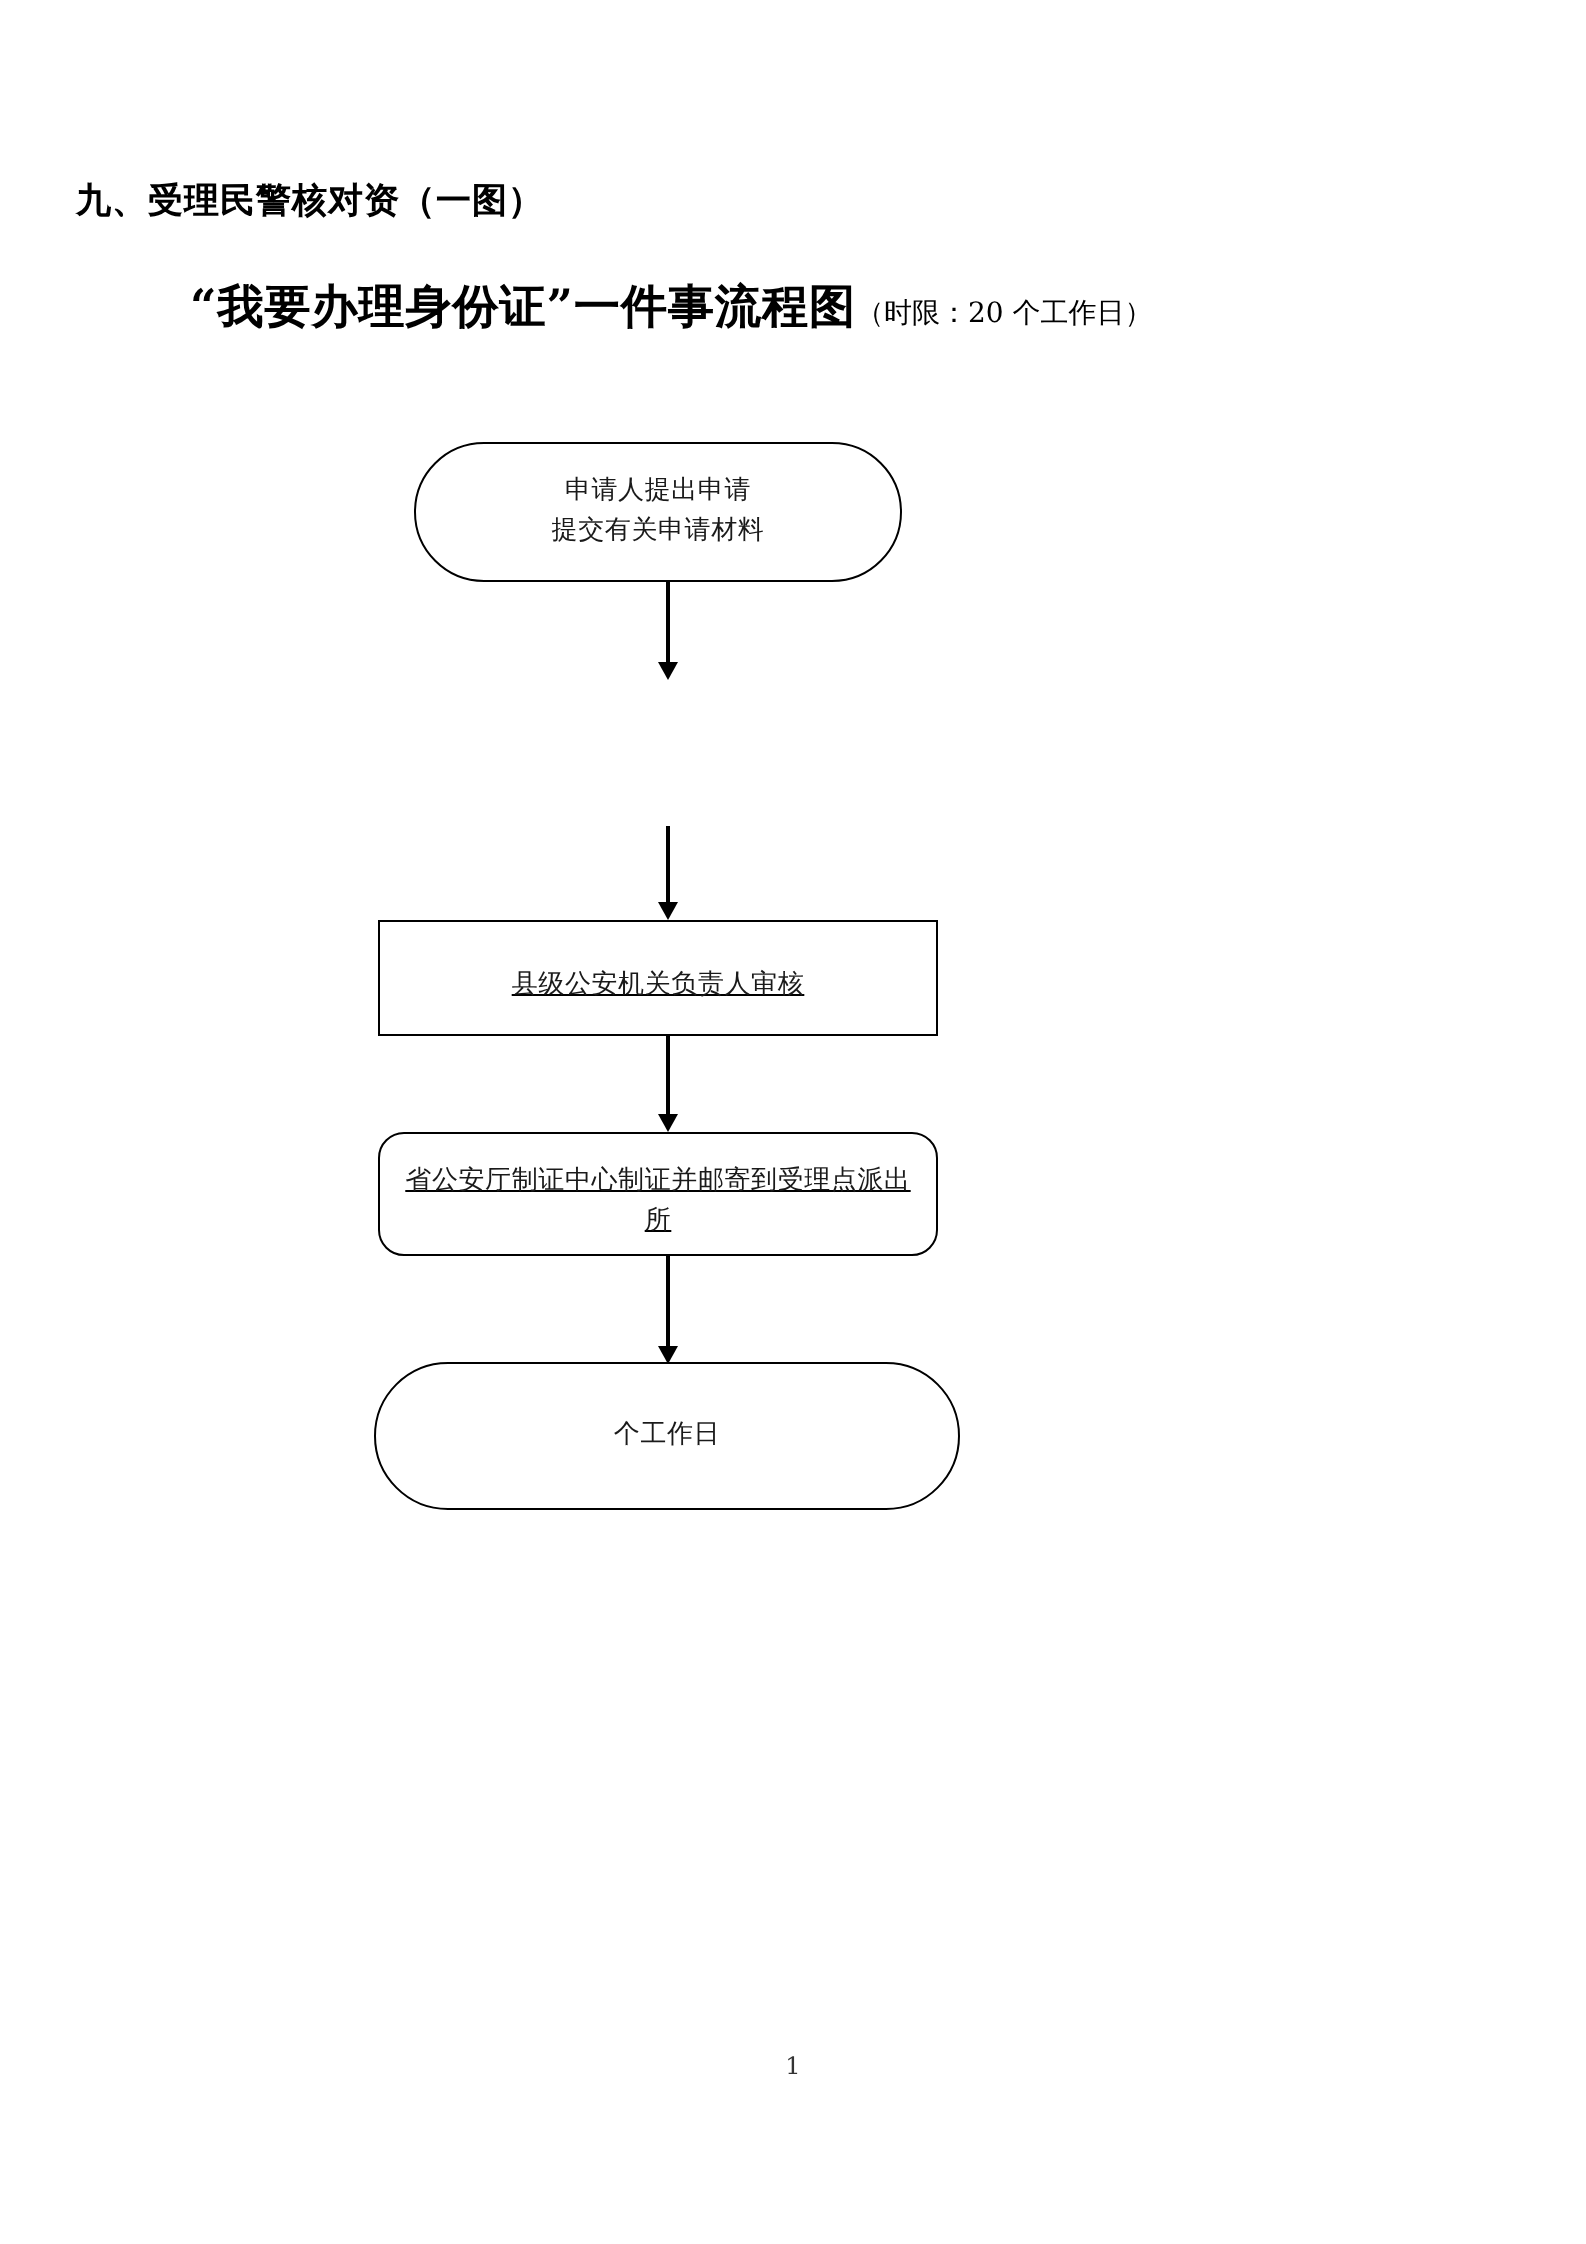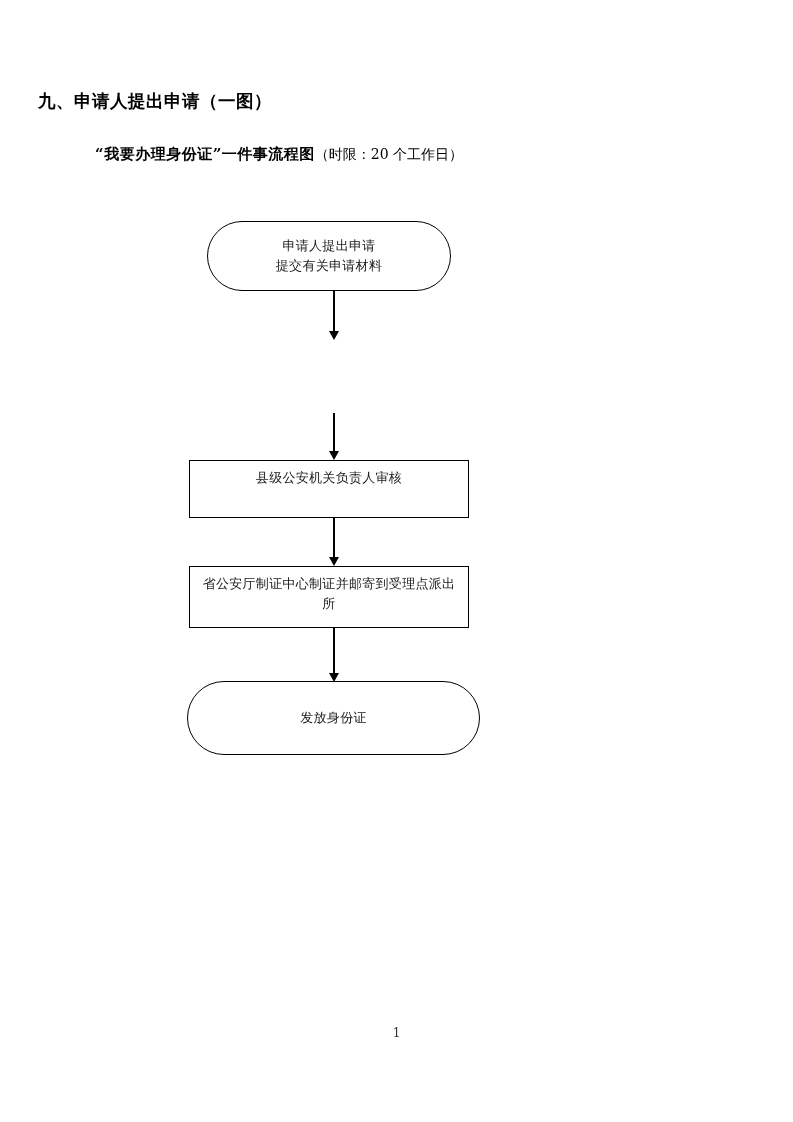--- a/index.html
+++ b/index.html
@@ -32,21 +32,21 @@
     line-height: 26px;
   }
   .doc-title {
     position: absolute;
     left: 95px;
     top: 140px;
     white-space: nowrap;
     line-height: 28px;
   }
   .doc-title .main {
-    font-size: 15px;
+    font-size: 23px;
     font-weight: bold;
     letter-spacing: 0.5px;
   }
   .doc-title .suffix {
     font-size: 14px;
     font-weight: normal;
     letter-spacing: 0px;
   }
 
   
@@ -76,21 +76,22 @@
 
   
   .node.stadium {
     border: 1.4px solid #000000;
     border-radius: 999px;
     align-items: center;
   }
   
   .node.box {
     border: 1.6px solid #000000;
-    align-items: flex-start;
+    align-items: center;
+    text-decoration: underline;
   }
   .node.box .node-text {
     padding-top: 7px;
   }
   
   .node.diamond {
     border: none;
     align-items: center;
   }
   .node.diamond .diamond-shape {
@@ -138,21 +139,21 @@
     text-align: center;
     font-size: 12px;
     color: #333333;
   }
 </style>
 </head>
 <body>
 
 <div id="page">
 
-  <div class="section-heading">九、申请人提出申请（一图）</div>
+  <div class="section-heading">九、受理民警核对资（一图）</div>
 
   <div class="doc-title">
     <span class="main">“我要办理身份证”一件事流程图</span><span class="suffix">（时限：20 个工作日）</span>
   </div>
 
   <div id="flowchart">
 
     <div class="node stadium" style="left:175px; top:221px; width:244px; height:70px;">
       <div class="node-text">申请人提出申请
 提交有关申请材料</div>
@@ -171,31 +172,31 @@
 
     <div class="node box" style="left:157px; top:460px; width:280px; height:58px;">
       <div class="node-text">县级公安机关负责人审核</div>
     </div>
 
     <div class="connector" style="left:292px; top:518px; width:20px; height:48px;">
       <div class="stem" style="height:39px;"></div>
       <div class="head"></div>
     </div>
 
-    <div class="node box" style="left:157px; top:566px; width:280px; height:62px;">
+    <div class="node box" style="left:157px; top:566px; width:280px; height:62px;border-radius:13px;">
       <div class="node-text" style="width:268px;">省公安厅制证中心制证并邮寄到受理点派出
 所</div>
     </div>
 
     <div class="connector" style="left:292px; top:628px; width:20px; height:54px;">
       <div class="stem" style="height:45px;"></div>
       <div class="head"></div>
     </div>
 
     <div class="node stadium" style="left:155px; top:681px; width:293px; height:74px;">
-      <div class="node-text">发放身份证</div>
+      <div class="node-text">个工作日</div>
     </div>
 
   </div>
 
   <div class="page-number">1</div>
 
 </div>
 
 </body></html>

